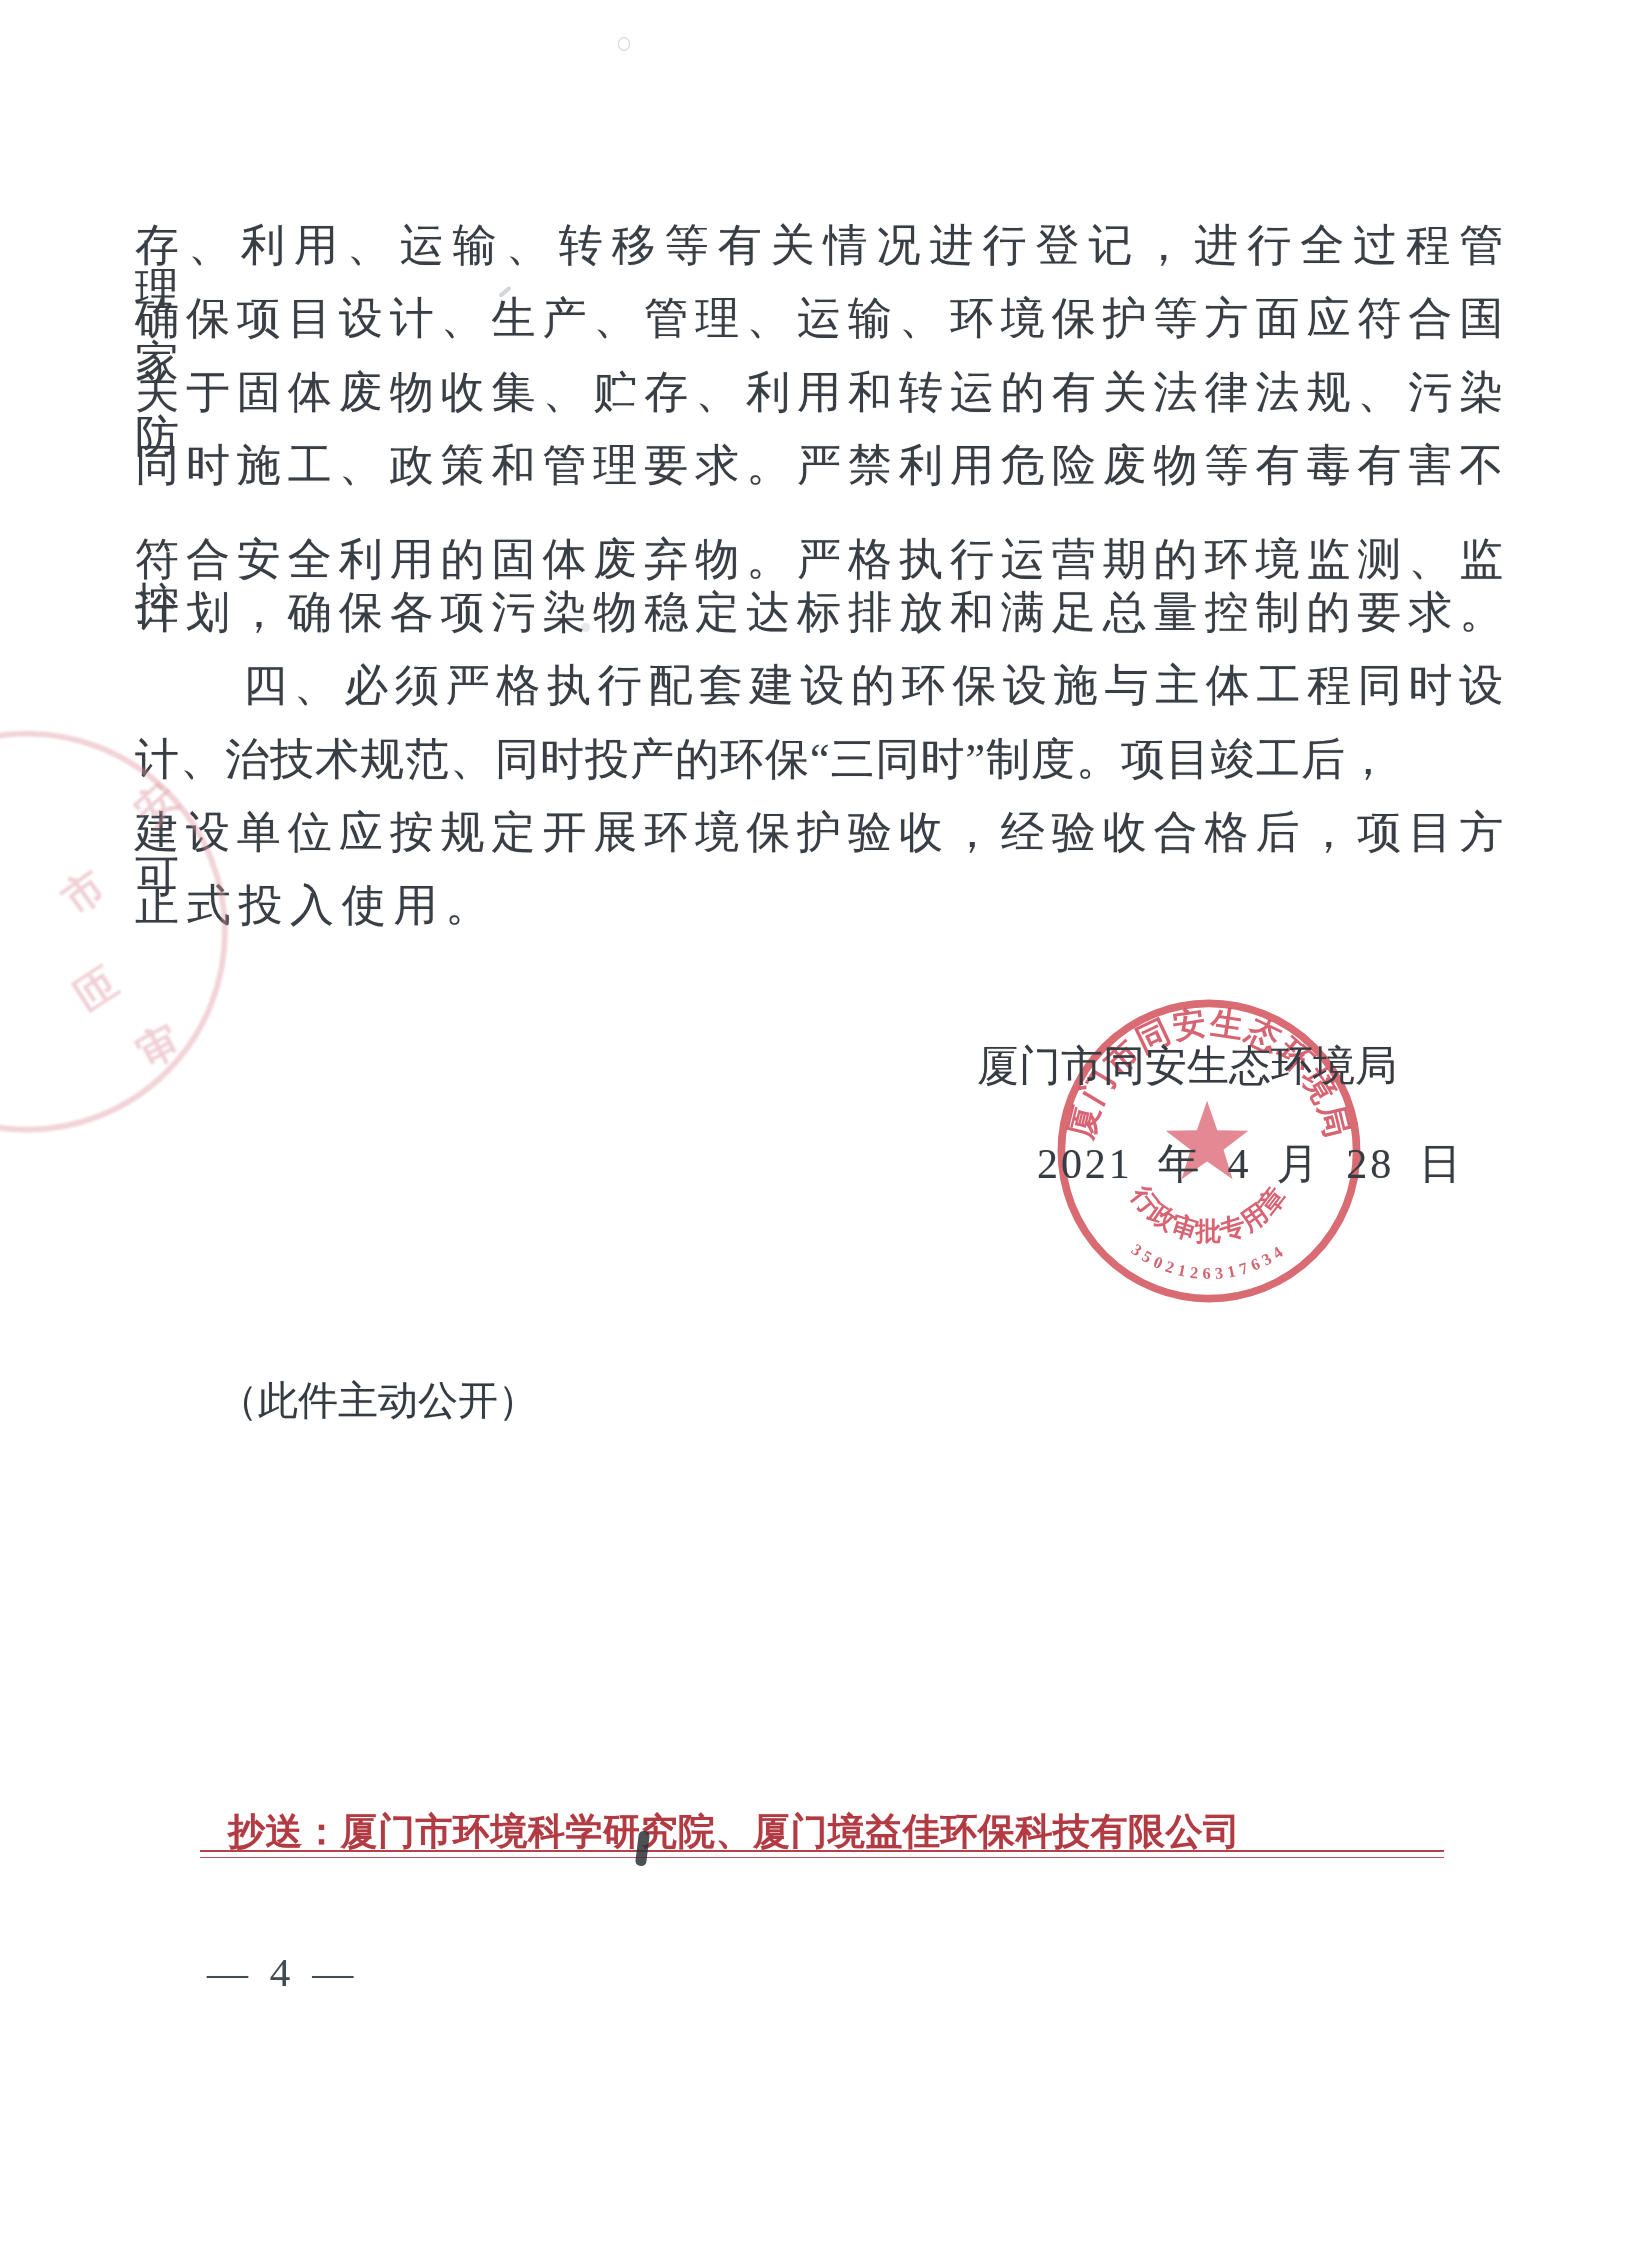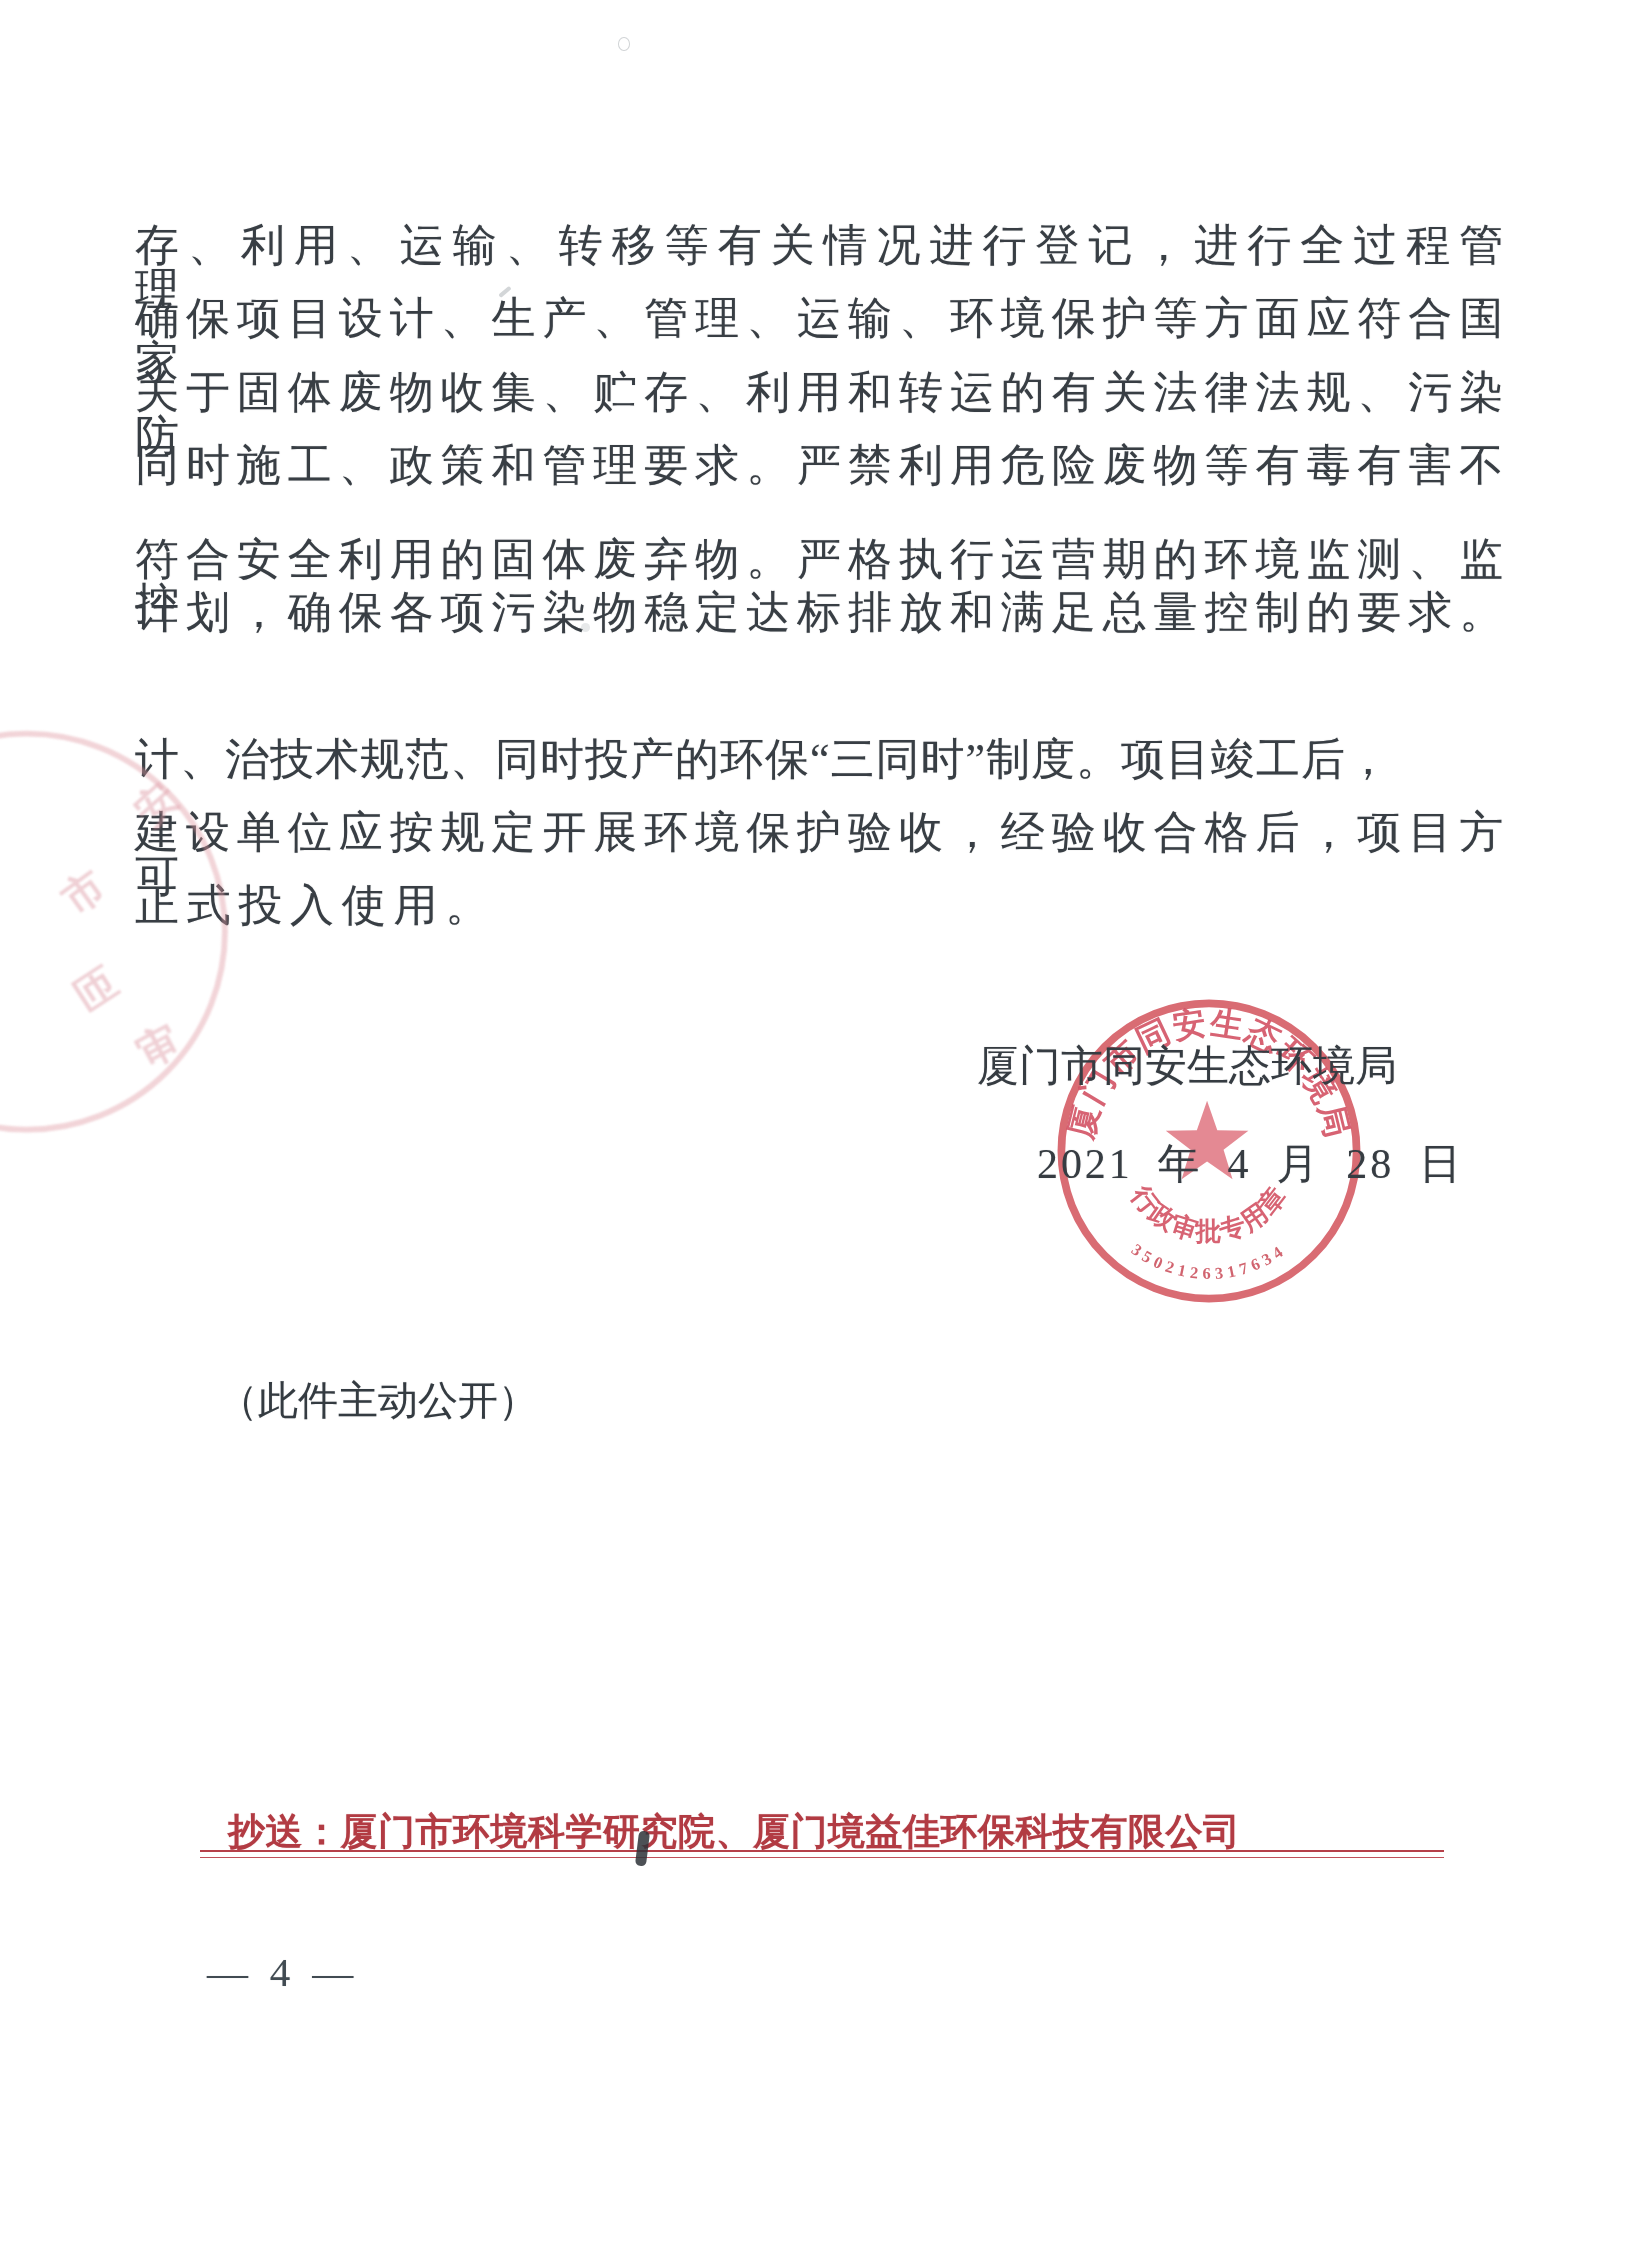--- a/index.html
+++ b/index.html
@@ -87,20 +87,21 @@
 <body>
 
 <div class="page">
 
   <div class="bline l1 just">存、利用、运输、转移等有关情况进行登记，进行全过程管理，</div>
   <div class="bline l2 just">确保项目设计、生产、管理、运输、环境保护等方面应符合国家</div>
   <div class="bline l3 just">关于固体废物收集、贮存、利用和转运的有关法律法规、污染防</div>
   <div class="bline l4 just">同时施工、政策和管理要求。严禁利用危险废物等有毒有害不</div>
   <div class="bline l5 just">符合安全利用的固体废弃物。严格执行运营期的环境监测、监控</div>
   <div class="bline l6 just">计划，确保各项污染物稳定达标排放和满足总量控制的要求。</div>
+  <div class="bline l7 just">四、必须严格执行配套建设的环保设施与主体工程同时设</div>
   <div class="bline l8">计、治技术规范、同时投产的环保“三同时”制度。项目竣工后，</div>
   <div class="bline l9 just">建设单位应按规定开展环境保护验收，经验收合格后，项目方可</div>
   <div class="bline l10">正式投入使用。</div>
 
   <svg class="ghost-seal" viewBox="0 0 270 470">
     <circle cx="34" cy="217" r="205" fill="none" stroke="#e09aa3" stroke-width="6" opacity=".5" filter="url(#gblur)"></circle>
     <defs>
         <filter id="gblur">
           <feGaussianBlur stdDeviation="1.2"></feGaussianBlur>
         </filter>

